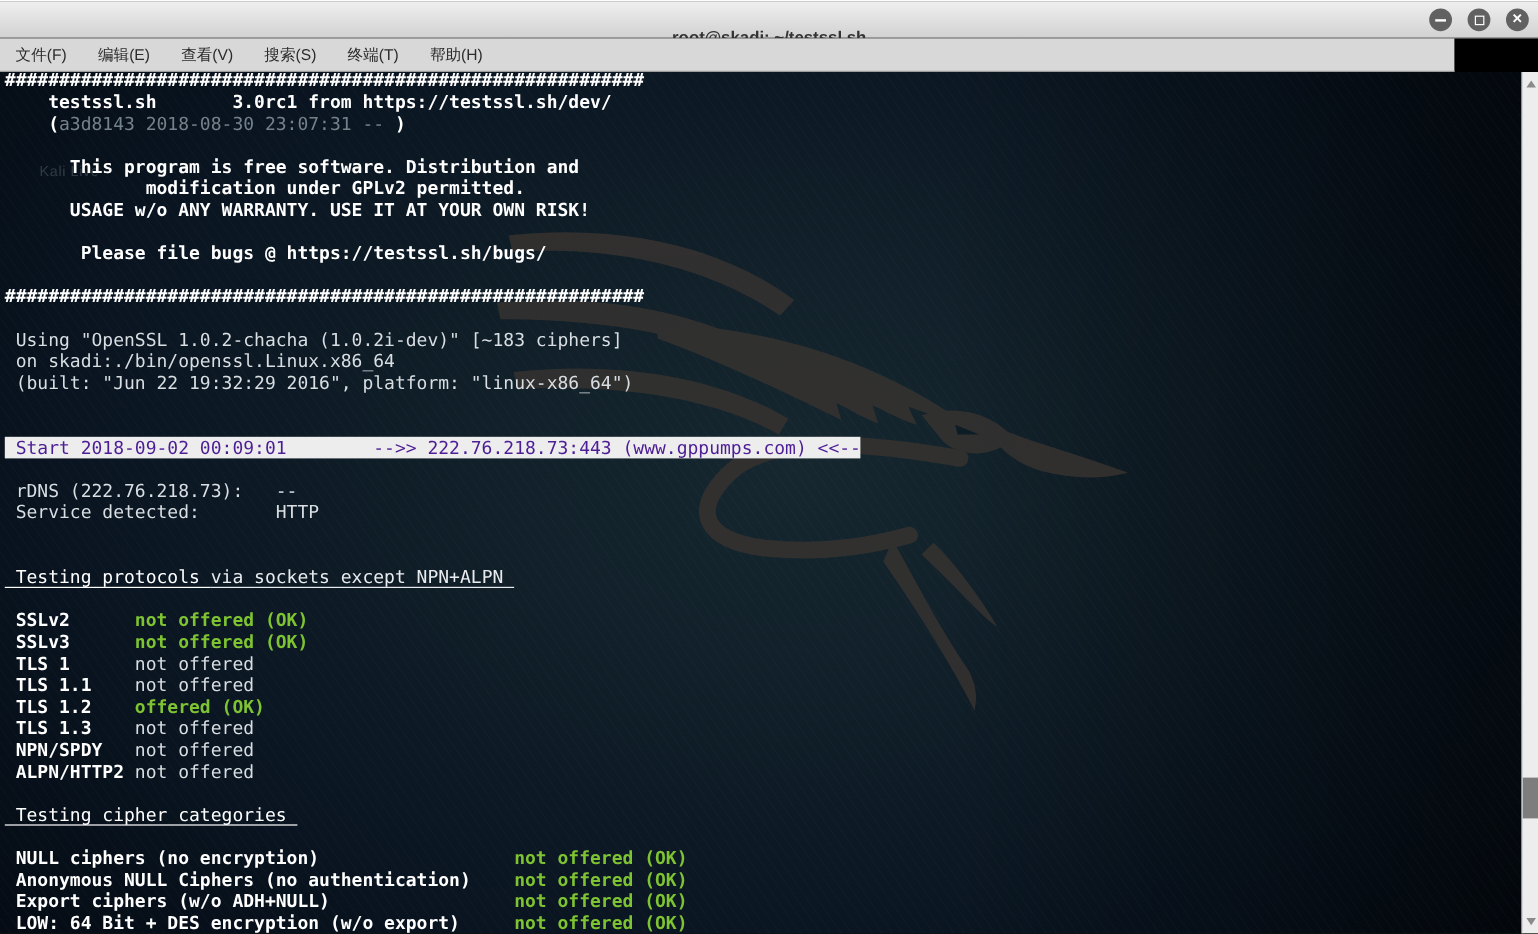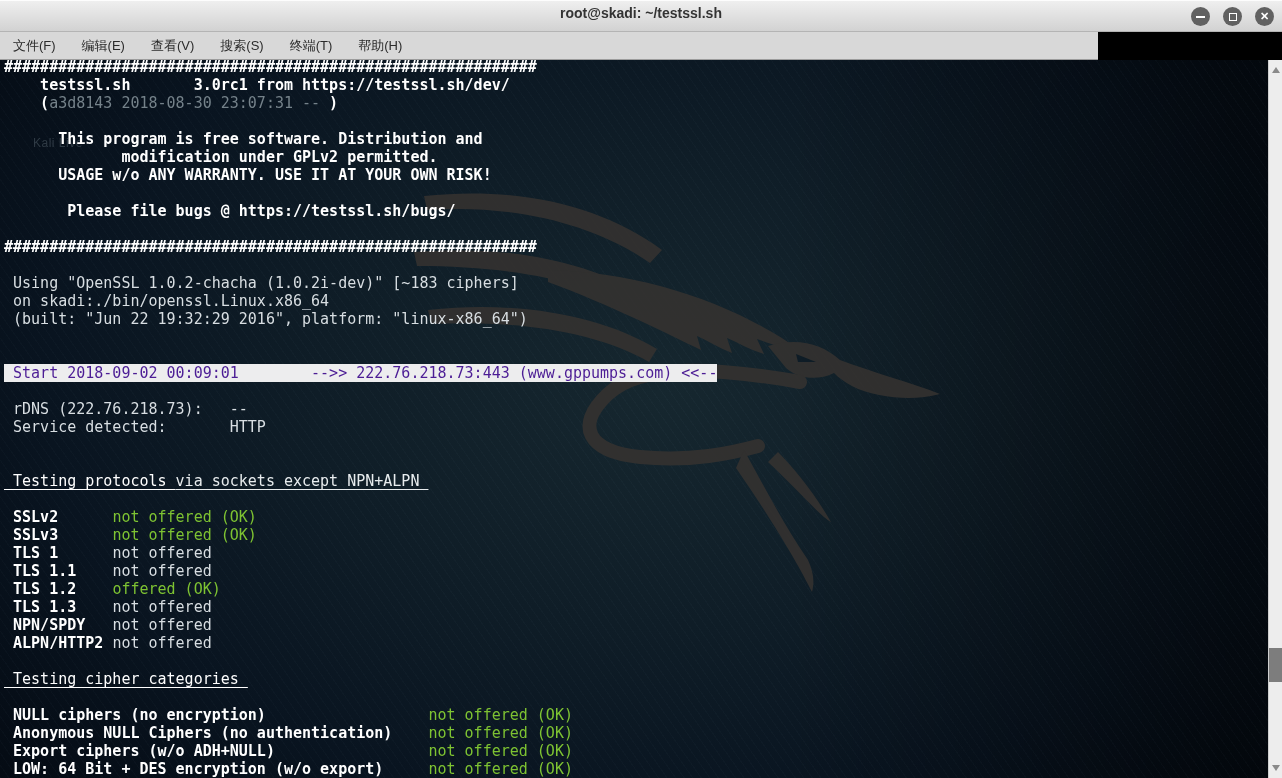--- a/index.html
+++ b/index.html
@@ -2,49 +2,49 @@
 <html><head>
 <meta charset="utf-8">
 <style>
   html,body{margin:0;padding:0;width:1282px;height:778px;overflow:hidden;background:#000;}
   #window{position:relative;width:1282px;height:778px;font-family:"Liberation Sans",sans-serif;outline:1px solid #555;}
 
   
   #titlebar{position:absolute;top:0;left:0;width:1282px;height:32px;
     background:linear-gradient(#efefef,#d2d2d2);border-bottom:1px solid #b4b4b4;box-sizing:border-box;
     border-top:1px solid #fdfdfd;}
-  #title-text{position:absolute;top:4px;left:0;width:100%;text-align:center;
+  #title-text{position:absolute;top:22px;left:0;width:100%;text-align:center;
     font-size:14px;font-weight:bold;color:#333;}
   #win-controls{position:absolute;top:6px;right:8px;display:flex;gap:13px;}
   .win-btn{width:19px;height:19px;border-radius:50%;background:#616161;position:relative;cursor:default;}
   .win-btn .bar{position:absolute;left:5px;top:9px;width:9px;height:2px;background:#fff;}
   .win-btn .sq{position:absolute;left:5.5px;top:5.5px;width:6px;height:6px;border:1.5px solid #fff;}
   .win-btn .x{position:absolute;left:0;top:2px;width:100%;text-align:center;font-size:11px;font-weight:bold;color:#fff;line-height:15px;}
 
   
-  #menubar{position:absolute;top:32px;left:0;width:1098px;height:28px;background:#d8d8d8;
+  #menubar{position:absolute;top:32px;left:0;width:1212px;height:28px;background:#d8d8d8;
     border-bottom:1px solid #9c9c9c;box-sizing:border-box;display:flex;align-items:center;padding-left:6px;gap:12px;}
   .menu-item{font-size:13px;color:#2b2b2b;padding:2px 7px;white-space:nowrap;}
 
   
   #terminal{position:absolute;top:60px;left:0;width:1268px;height:718px;overflow:hidden;
     background:
       linear-gradient(90deg, rgba(0,0,0,0) 62%, rgba(0,0,0,.45) 97%),
       radial-gradient(900px 620px at 52% 46%, #16272f 0%, #0f1d27 38%, #091420 68%, #040a12 100%);}
   #stripes{position:absolute;inset:0;background:repeating-linear-gradient(55deg, rgba(180,220,255,.02) 0 1px, rgba(0,0,0,0) 1px 7px);}
   #kali-live{position:absolute;left:33px;top:76px;font-size:12px;color:rgba(130,145,155,.32);letter-spacing:.5px;}
   #dragon{position:absolute;inset:0;}
 
   #terminal-output{position:relative;margin:-2px 0 0 0;padding:0 0 0 4px;
     font-family:"DejaVu Sans Mono","Liberation Mono",monospace;font-size:15px;line-height:18px;color:#d8dee2;}
   .tline{white-space:pre;height:18px;}
   .t-b{color:#ffffff;font-weight:bold;}
   .t-n{color:#d8dee2;}
   .t-d{color:#75828a;}
-  .t-g{color:#7ec332;font-weight:normal;}
+  .t-g{color:#7ec332;font-weight:bold;}
   .t-r{background:#ededee;color:#4c1d95;}
   .t-hb{color:#ffffff;font-weight:normal;text-decoration:underline;text-underline-offset:3px;}
   .t-hn{color:#e8ecee;text-decoration:underline;text-underline-offset:3px;margin-top:44px;}
 
   
   #scrollbar{position:absolute;top:60px;right:0;width:14px;height:718px;background:#ededed;border-left:1px solid #cfcfcf;box-sizing:border-box;}
   .scroll-arrow{position:absolute;left:3px;width:0;height:0;border-left:4px solid transparent;border-right:4px solid transparent;}
   #scroll-up{top:7px;border-bottom:6px solid #8a8a8a;}
   #scroll-down{bottom:7px;border-top:6px solid #8a8a8a;}
   #scroll-thumb{position:absolute;top:588px;left:0;width:13px;height:34px;background:#7d7d7d;}

